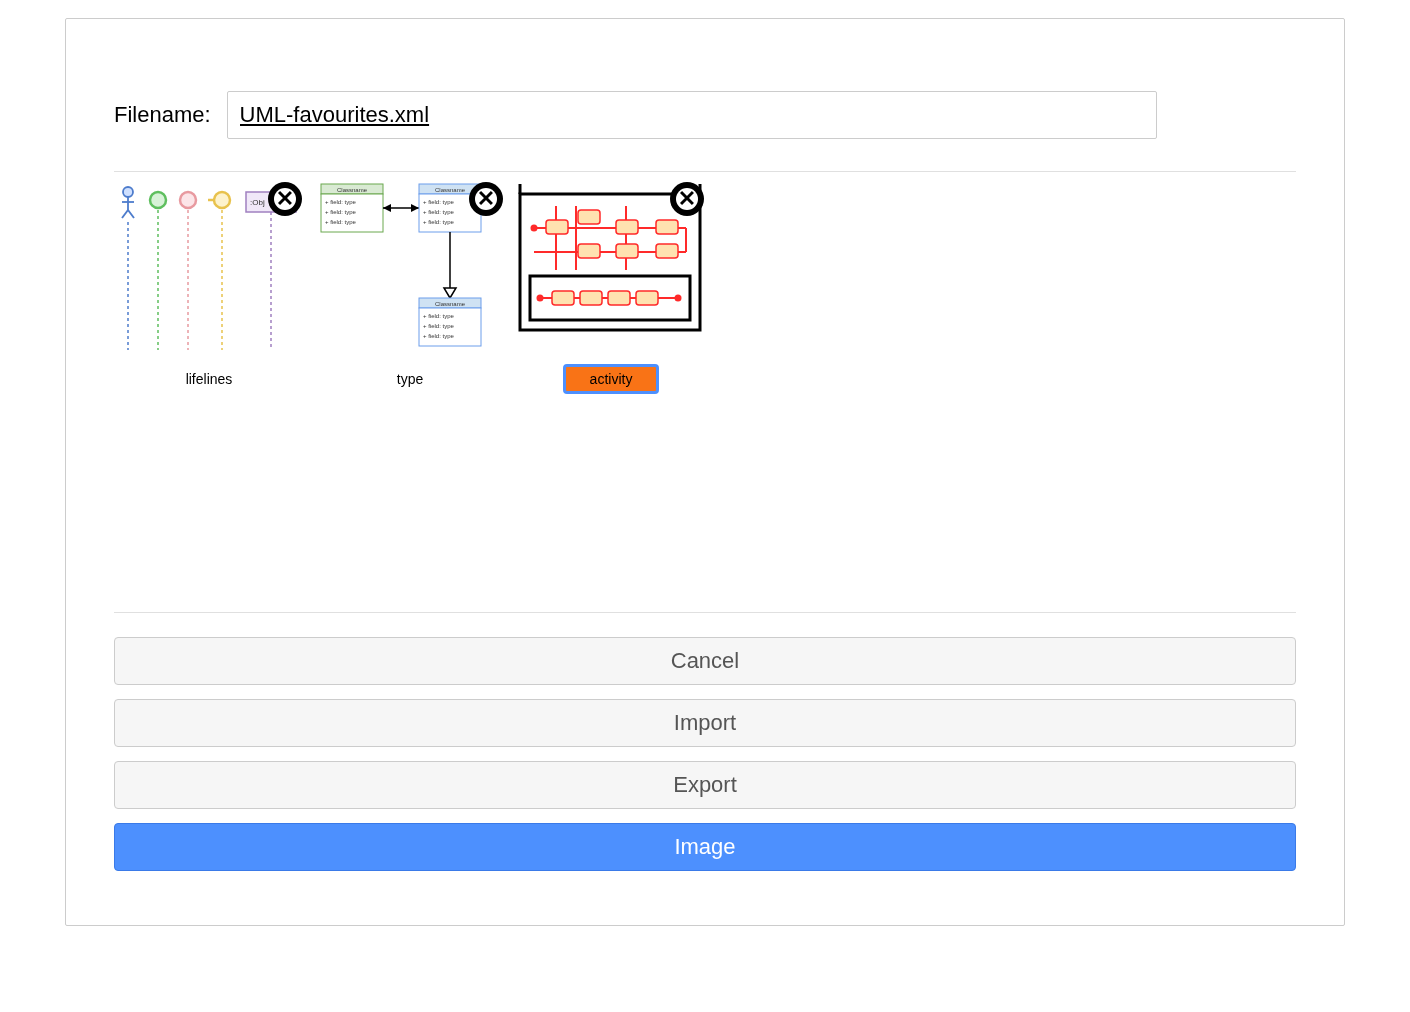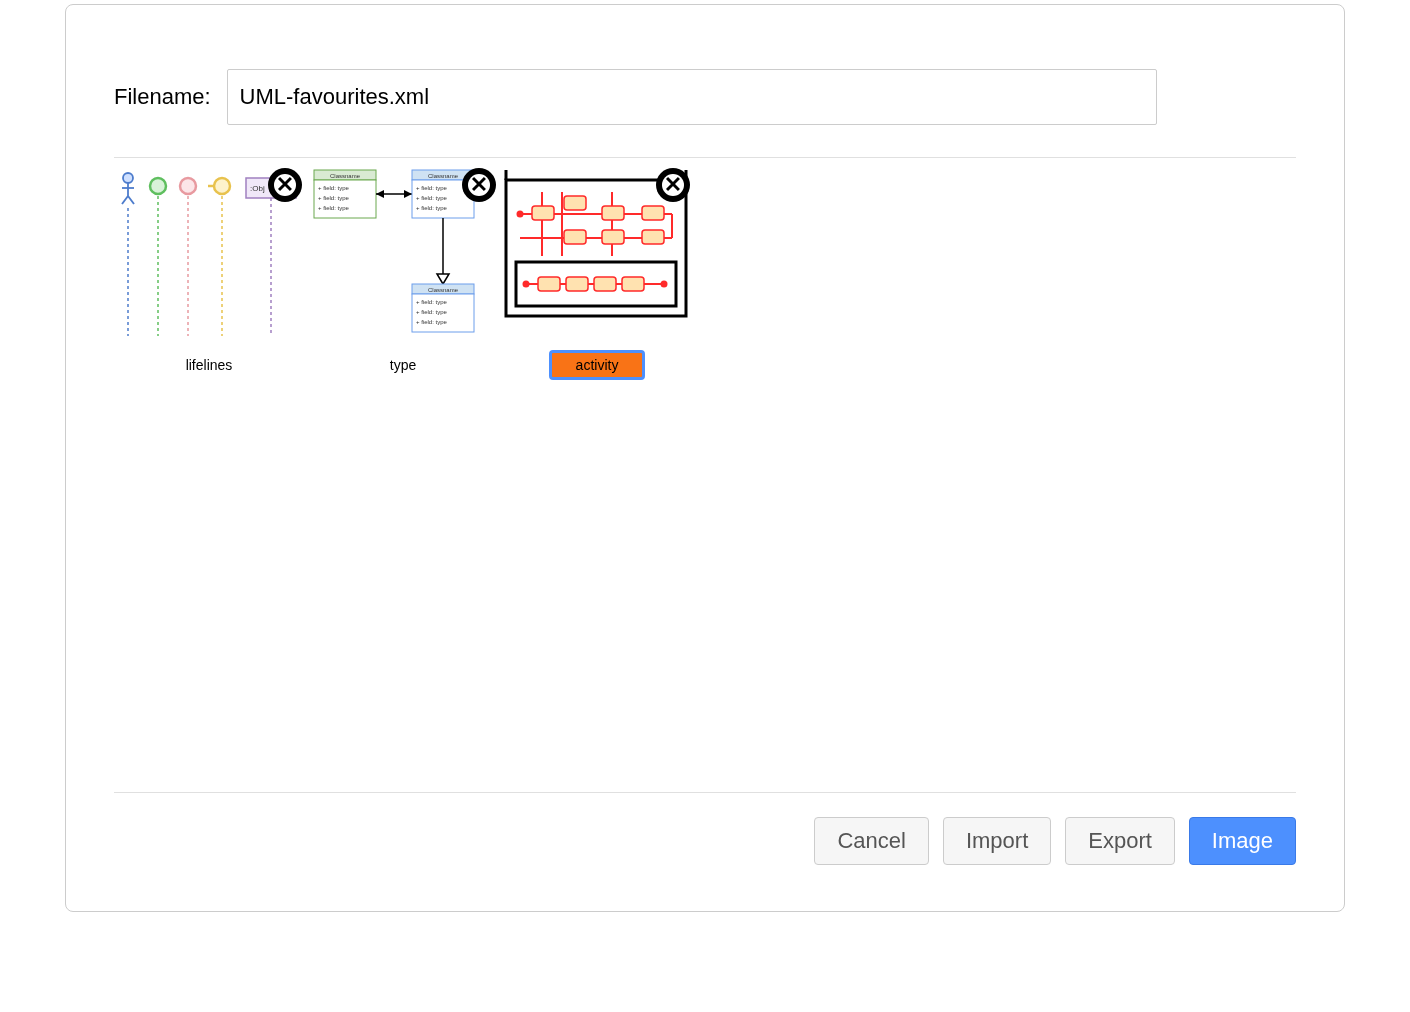--- a/index.html
+++ b/index.html
@@ -5,57 +5,58 @@
     * { box-sizing: border-box; margin: 0; padding: 0; }
     body {
       font-family: -apple-system, BlinkMacSystemFont, "Segoe UI", Helvetica, Arial, sans-serif;
       background: #fff;
       padding: 2px;
     }
     .dialog {
       width: 1280px;
       height: 908px;
       border: 1px solid #ccc;
-      border-radius: 8px;
+      border-radius: 2px;
       background: #fff;
-      margin: 2px auto;
+      margin: 16px auto;
       display: flex;
       flex-direction: column;
-      padding: 8px 48px;
+      padding: 16px 48px;
       position: relative;
     }
     .header-row {
       display: flex;
       align-items: center;
       gap: 16px;
       padding: 56px 0 32px 0;
       font-size: 22px;
     }
     .filename-label { white-space: nowrap; }
     .filename-input {
       flex: 1;
       max-width: 930px;
-      height: 56px;
+      height: 48px;
       padding: 4px 12px;
       font-size: 22px;
       border: 1px solid #ccc;
       border-radius: 2px;
       outline: none;
+      text-decoration: underline;
     }
     hr.divider {
       border: none;
       border-top: 1px solid #e0e0e0;
       margin: 0;
     }
     .thumbs-area {
       flex: 1;
       padding: 8px 0 0 0;
       display: flex;
       align-items: flex-start;
-      gap: 4px;
+      gap: 11px;
       overflow: hidden;
     }
     .thumb {
       display: inline-flex;
       flex-direction: column;
       align-items: center;
       width: 190px;
       position: relative;
     }
     .thumb-preview {
@@ -103,20 +104,21 @@
     }
     .thumb-label.selected {
       border-color: #4d90fe;
       background: #f97316;
     }
     .footer {
       padding: 24px 0 38px 0;
       display: flex;
       justify-content: flex-end;
       gap: 14px;
+      flex-direction: column;
     }
     .btn {
       font-size: 22px;
       padding: 10px 22px;
       border: 1px solid #ccc;
       border-radius: 4px;
       background: #f6f6f6;
       cursor: pointer;
       color: #555;
     }

